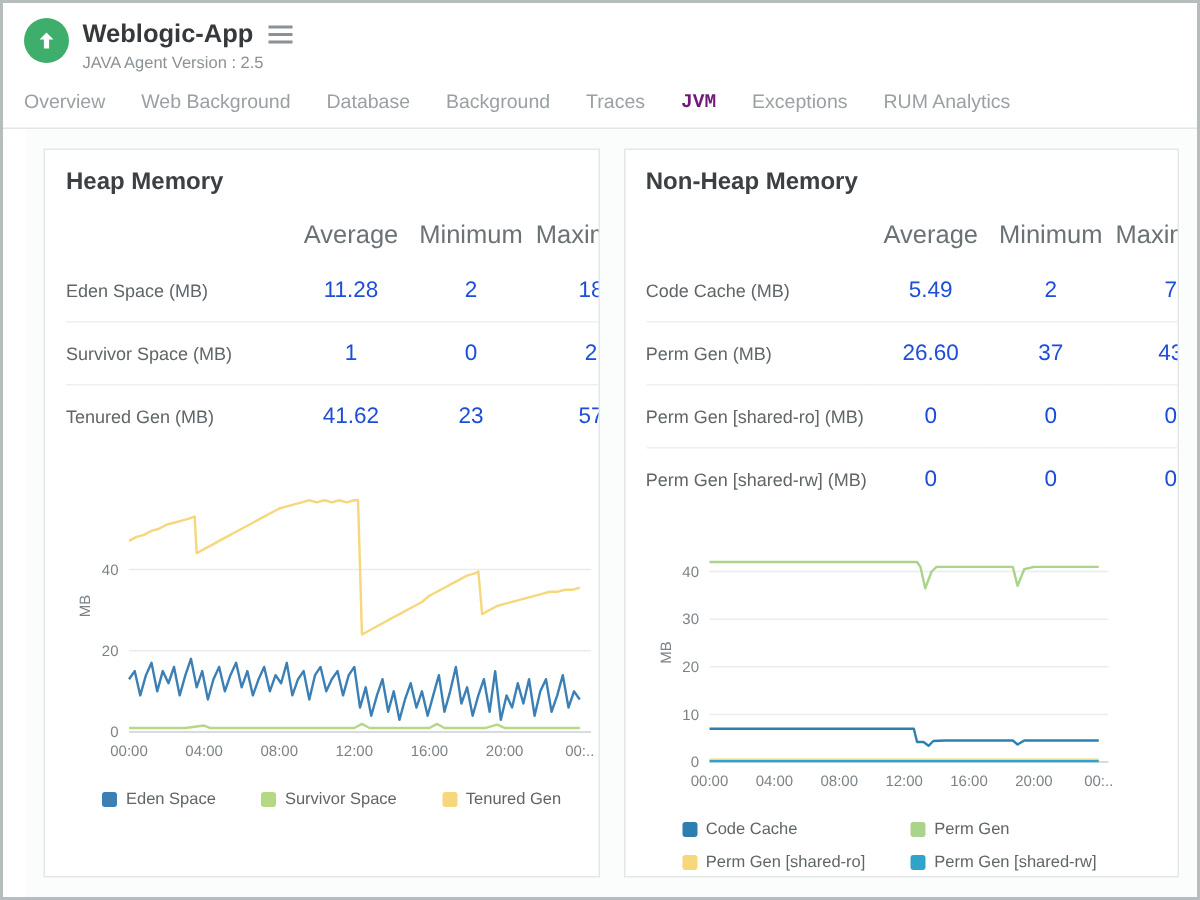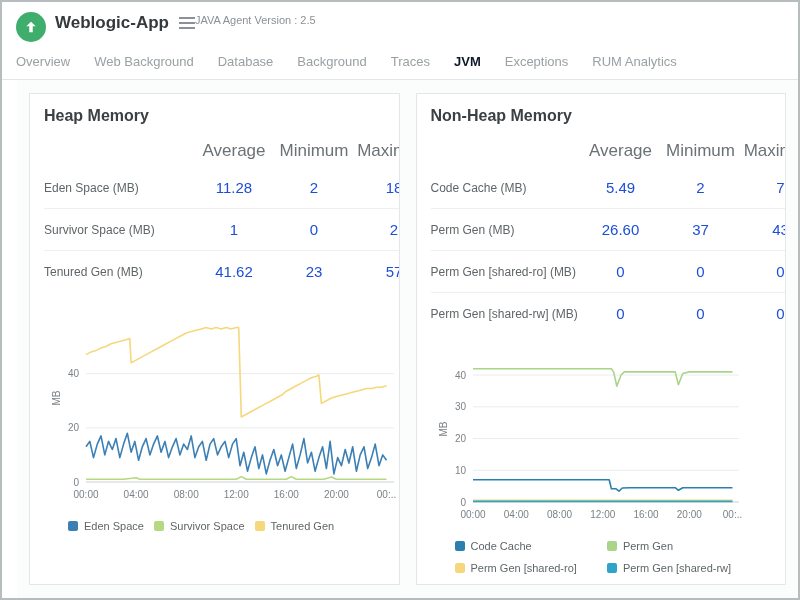--- a/index.html
+++ b/index.html
@@ -2,49 +2,49 @@
 <html><head>
 <meta charset="utf-8">
 <style>
   * { box-sizing: border-box; }
   html,body { margin:0; padding:0; background:#fff; font-family:"Liberation Sans", sans-serif; }
   .frame { width:800px; height:600px; border:2px solid #b7bdbf; background:#fff; display:flex; flex-direction:column; overflow:hidden; }
 
   
   .header { padding:10px 14px 4px 14px; display:flex; align-items:flex-start; background:#fff; }
   .app-icon { width:30px; height:30px; border-radius:50%; display:flex; align-items:center; justify-content:center; flex:0 0 auto; margin-right:9px; }
-  .head-text { display:flex; flex-direction:row; }
+  .head-text { display:flex; flex-direction:column; }
   .title-row { display:flex; align-items:center; gap:10px; }
   .app-title { font-size:17px; font-weight:bold; color:#35393c; }
   .menu-icon { width:16px; display:inline-block; cursor:pointer; padding:2px 0; }
   .menu-icon i { display:block; height:2px; background:#8b9196; margin:3px 0; }
   .subtitle { font-size:11px; color:#8b9196; margin-top:2px; }
 
   
   .tabbar { display:flex; gap:24px; padding:8px 14px 10px 14px; border-bottom:1px solid #e3e6e7; }
   .tab { font-size:13px; color:#9aa0a3; cursor:pointer; white-space:nowrap; }
-  .tab.active { color:#0f172a; font-weight:bold; }
+  .tab.active { color:#701a75; font-weight:bold;font-family:Liberation Mono, monospace; }
 
   
   .main { flex:1; display:flex; gap:16px; padding:13px 12px; background:#fbfcfc; min-height:0;margin-left:15px; }
   .card { flex:1; background:#fff; border:1px solid #e4e7e8; padding:13px 0 12px 14px; overflow:hidden; min-width:0; }
   .panel-title { font-size:16px; font-weight:bold; color:#3c4043; margin:0 0 8px 0; }
 
   table.stats { border-collapse:collapse; table-layout:fixed; width:390px; }
   table.stats th { font-size:17px; font-weight:normal; color:#6b7276; text-align:center; padding:8px 0 6px 0; }
   table.stats td { padding:12px 0; border-top:1px solid #efefef; vertical-align:middle; }
   table.stats tr:first-child td { border-top:none; }
   td.rowlabel { font-size:12px; color:#5f6568; padding-left:14px; }
   td.val { font-size:15px; color:#1d4ed8; text-align:center; }
 
   .chart { margin-top:14px; margin-left:6px; }
   .chart svg text.tick { font-size:10px; fill:#7b8287; font-family:"Liberation Sans",sans-serif; }
 
   .legend { margin:10px 0 0 24px; }
-  .legend.flex { display:flex; gap:10px; }
+  .legend.flex { display:flex; gap:30px; }
   .legend.grid { display:grid; grid-template-columns:repeat(2,max-content); column-gap:30px; row-gap:10px; }
   .li { display:flex; align-items:center; gap:6px; font-size:11px; color:#5f6568; white-space:nowrap; }
   .sw { width:10px; height:10px; border-radius:2px; display:inline-block; flex:0 0 auto; }
 </style>
 </head>
 <body>
 
 <div class="frame">
 
   <div class="header">

